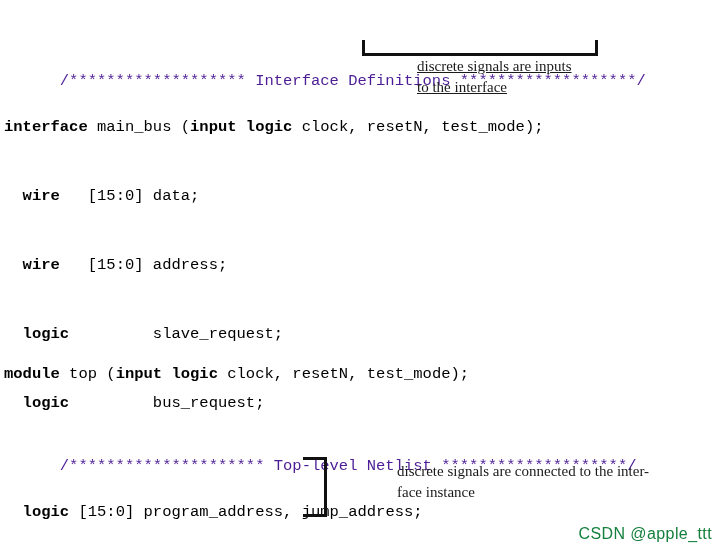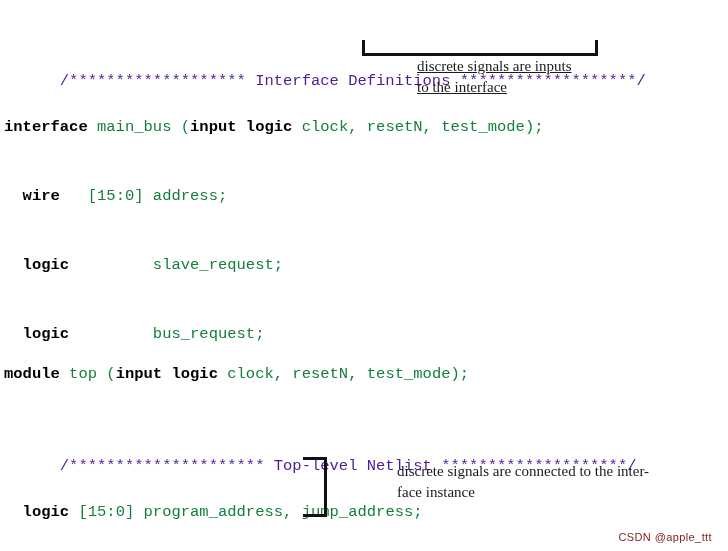--- a/index.html
+++ b/index.html
@@ -39,21 +39,21 @@
   .code-line {
     white-space: pre;
     height: 23px;
     color: #8c8c8c;
   }
   .code-line .kw {
     color: #000000;
     font-weight: bold;
   }
   .code-line .plain {
-    color: #15803d;
+    color: #000000;
     font-weight: normal;
     font-family: Liberation Mono, monospace;
   }
   .code-line .banner {
     color: #4c1d95;
     font-weight: normal;
   }
 
   
   .annotation {
@@ -101,36 +101,37 @@
     border-bottom: 3px solid #111;
     box-sizing: border-box;
   }
 
   
   #watermark {
     position: absolute;
     right: 16px;
     bottom: 8px;
     font-family: "Liberation Sans", "DejaVu Sans", sans-serif;
-    font-size: 11px;
-    color: #7f1d1d;
+    font-size: 16px;
+    color: #15803d;
     letter-spacing: 0.4px;
     white-space: pre;
   }
 </style>
 </head>
 <body>
 
 <div id="page-root">
 
   <div class="code-block" id="code-interface">
     <div class="code-line">
       <span class="banner">/******************* Interface Definitions *******************/</span>
     </div>
     <div class="code-line"><span class="kw">interface</span><span class="plain"> main_bus (</span><span class="kw">input logic</span><span class="plain"> clock, resetN, test_mode);</span></div>
+    <div class="code-line"><span class="plain">  </span><span class="kw">wire</span><span class="plain">   [15:0] data;</span></div>
     <div class="code-line"><span class="plain">  </span><span class="kw">wire</span><span class="plain">   [15:0] address;</span></div>
     <div class="code-line"><span class="plain">  </span><span class="kw">logic</span><span class="plain">         slave_request;</span></div>
     <div class="code-line"><span class="plain">  </span><span class="kw">logic</span><span class="plain">         bus_request;</span></div>
     
     
     
     
     
   </div>
 

